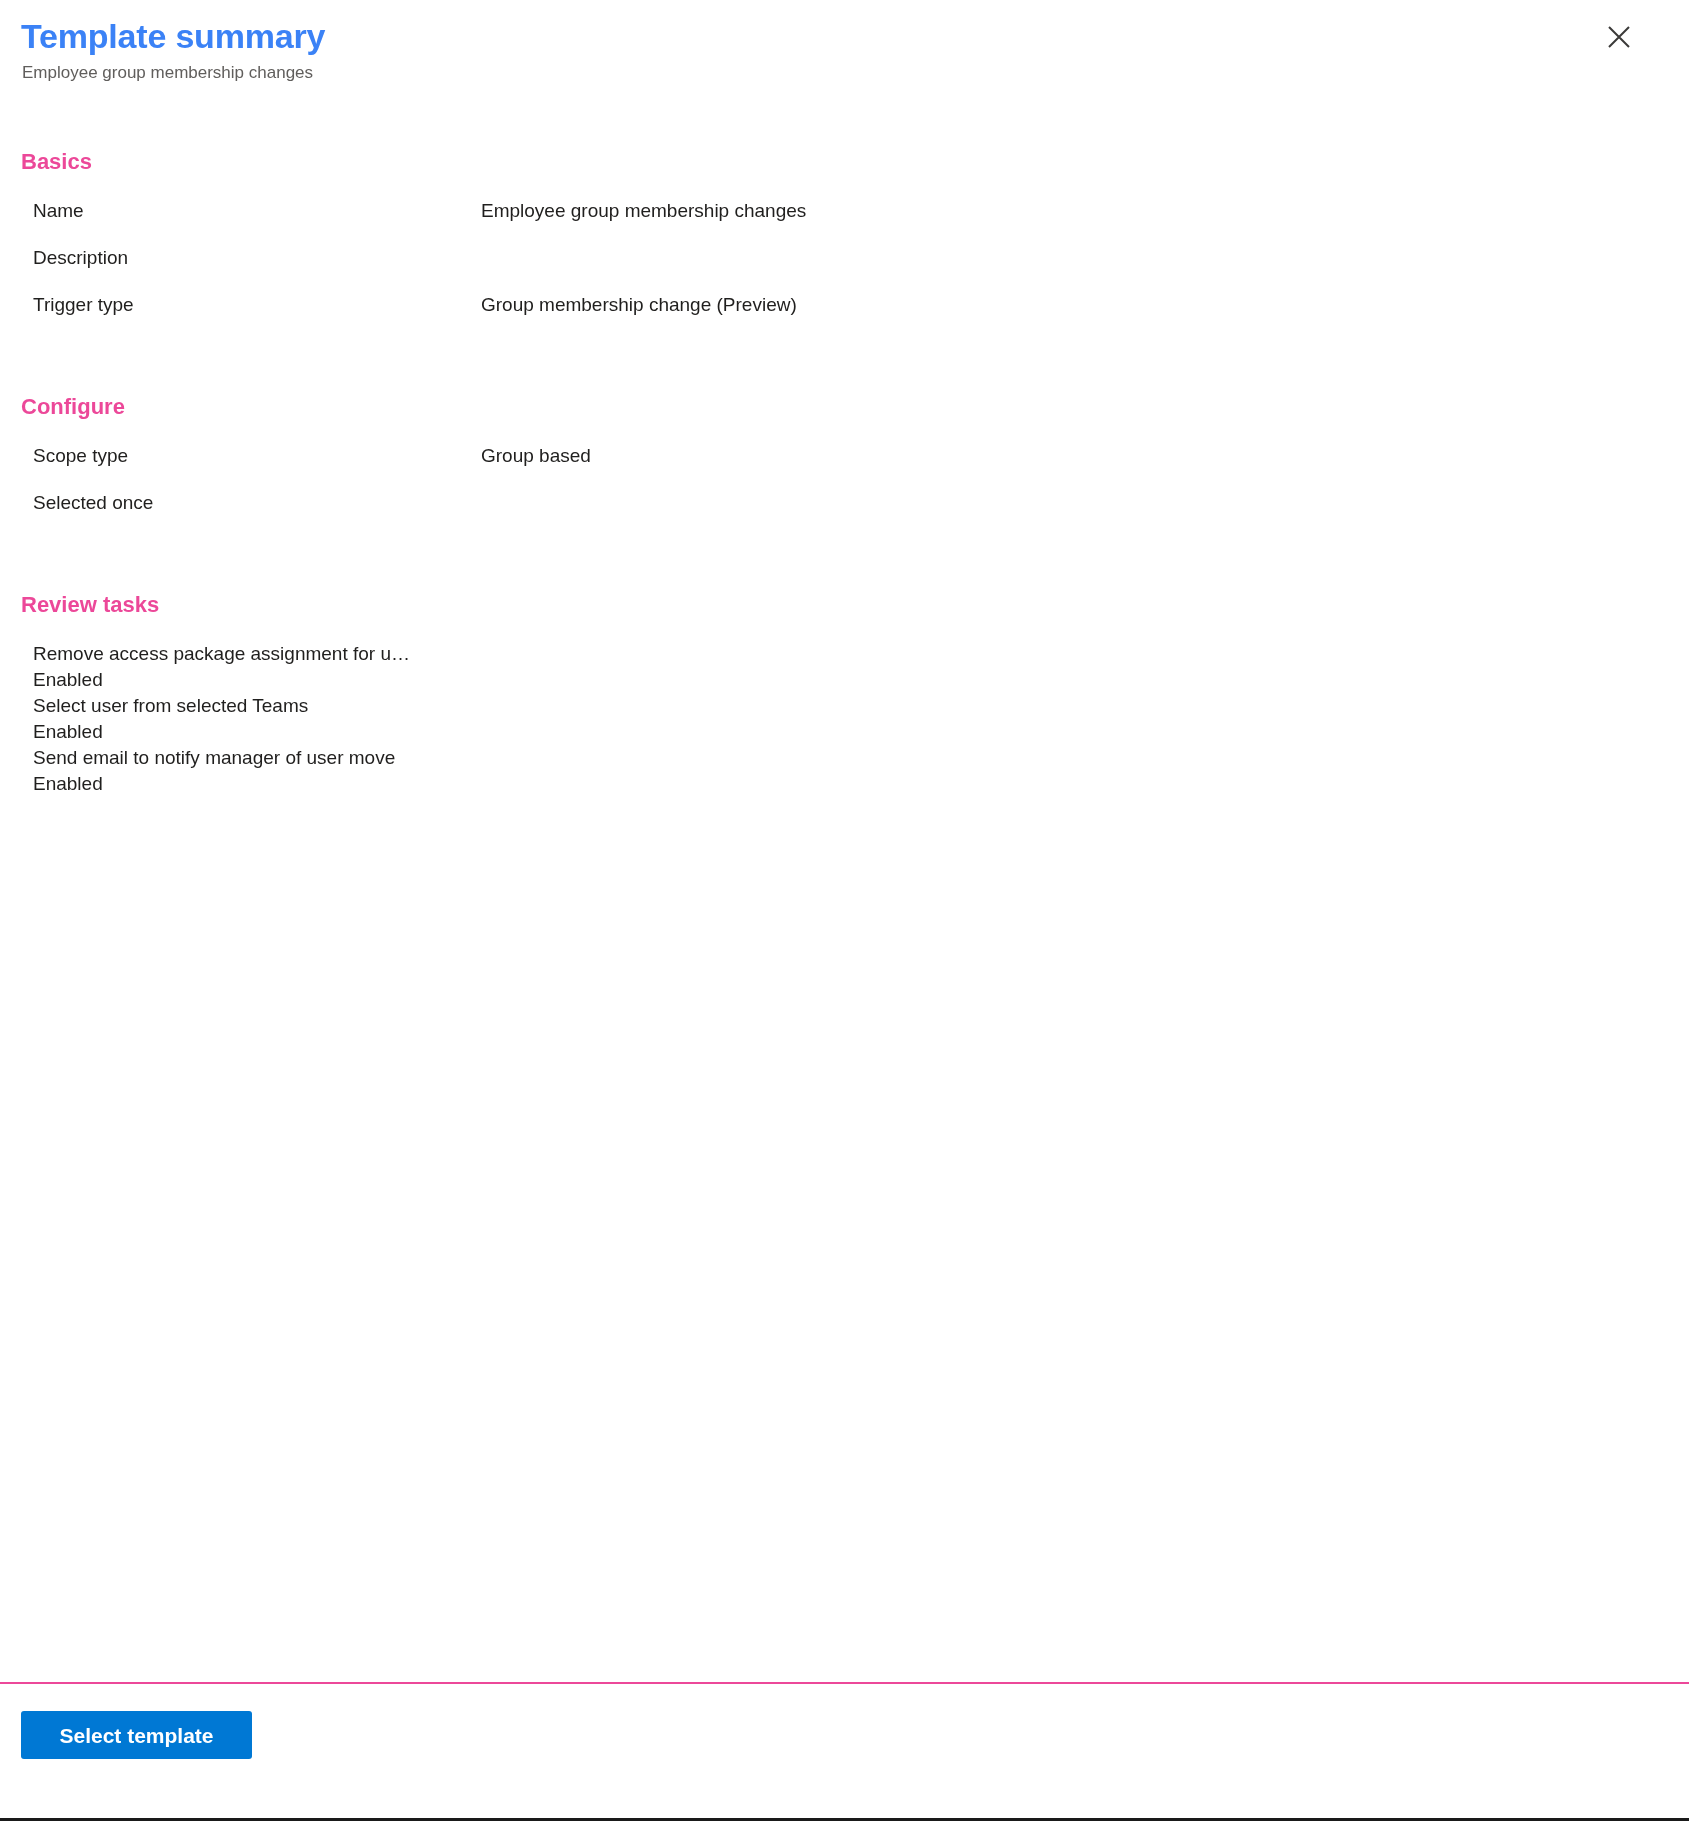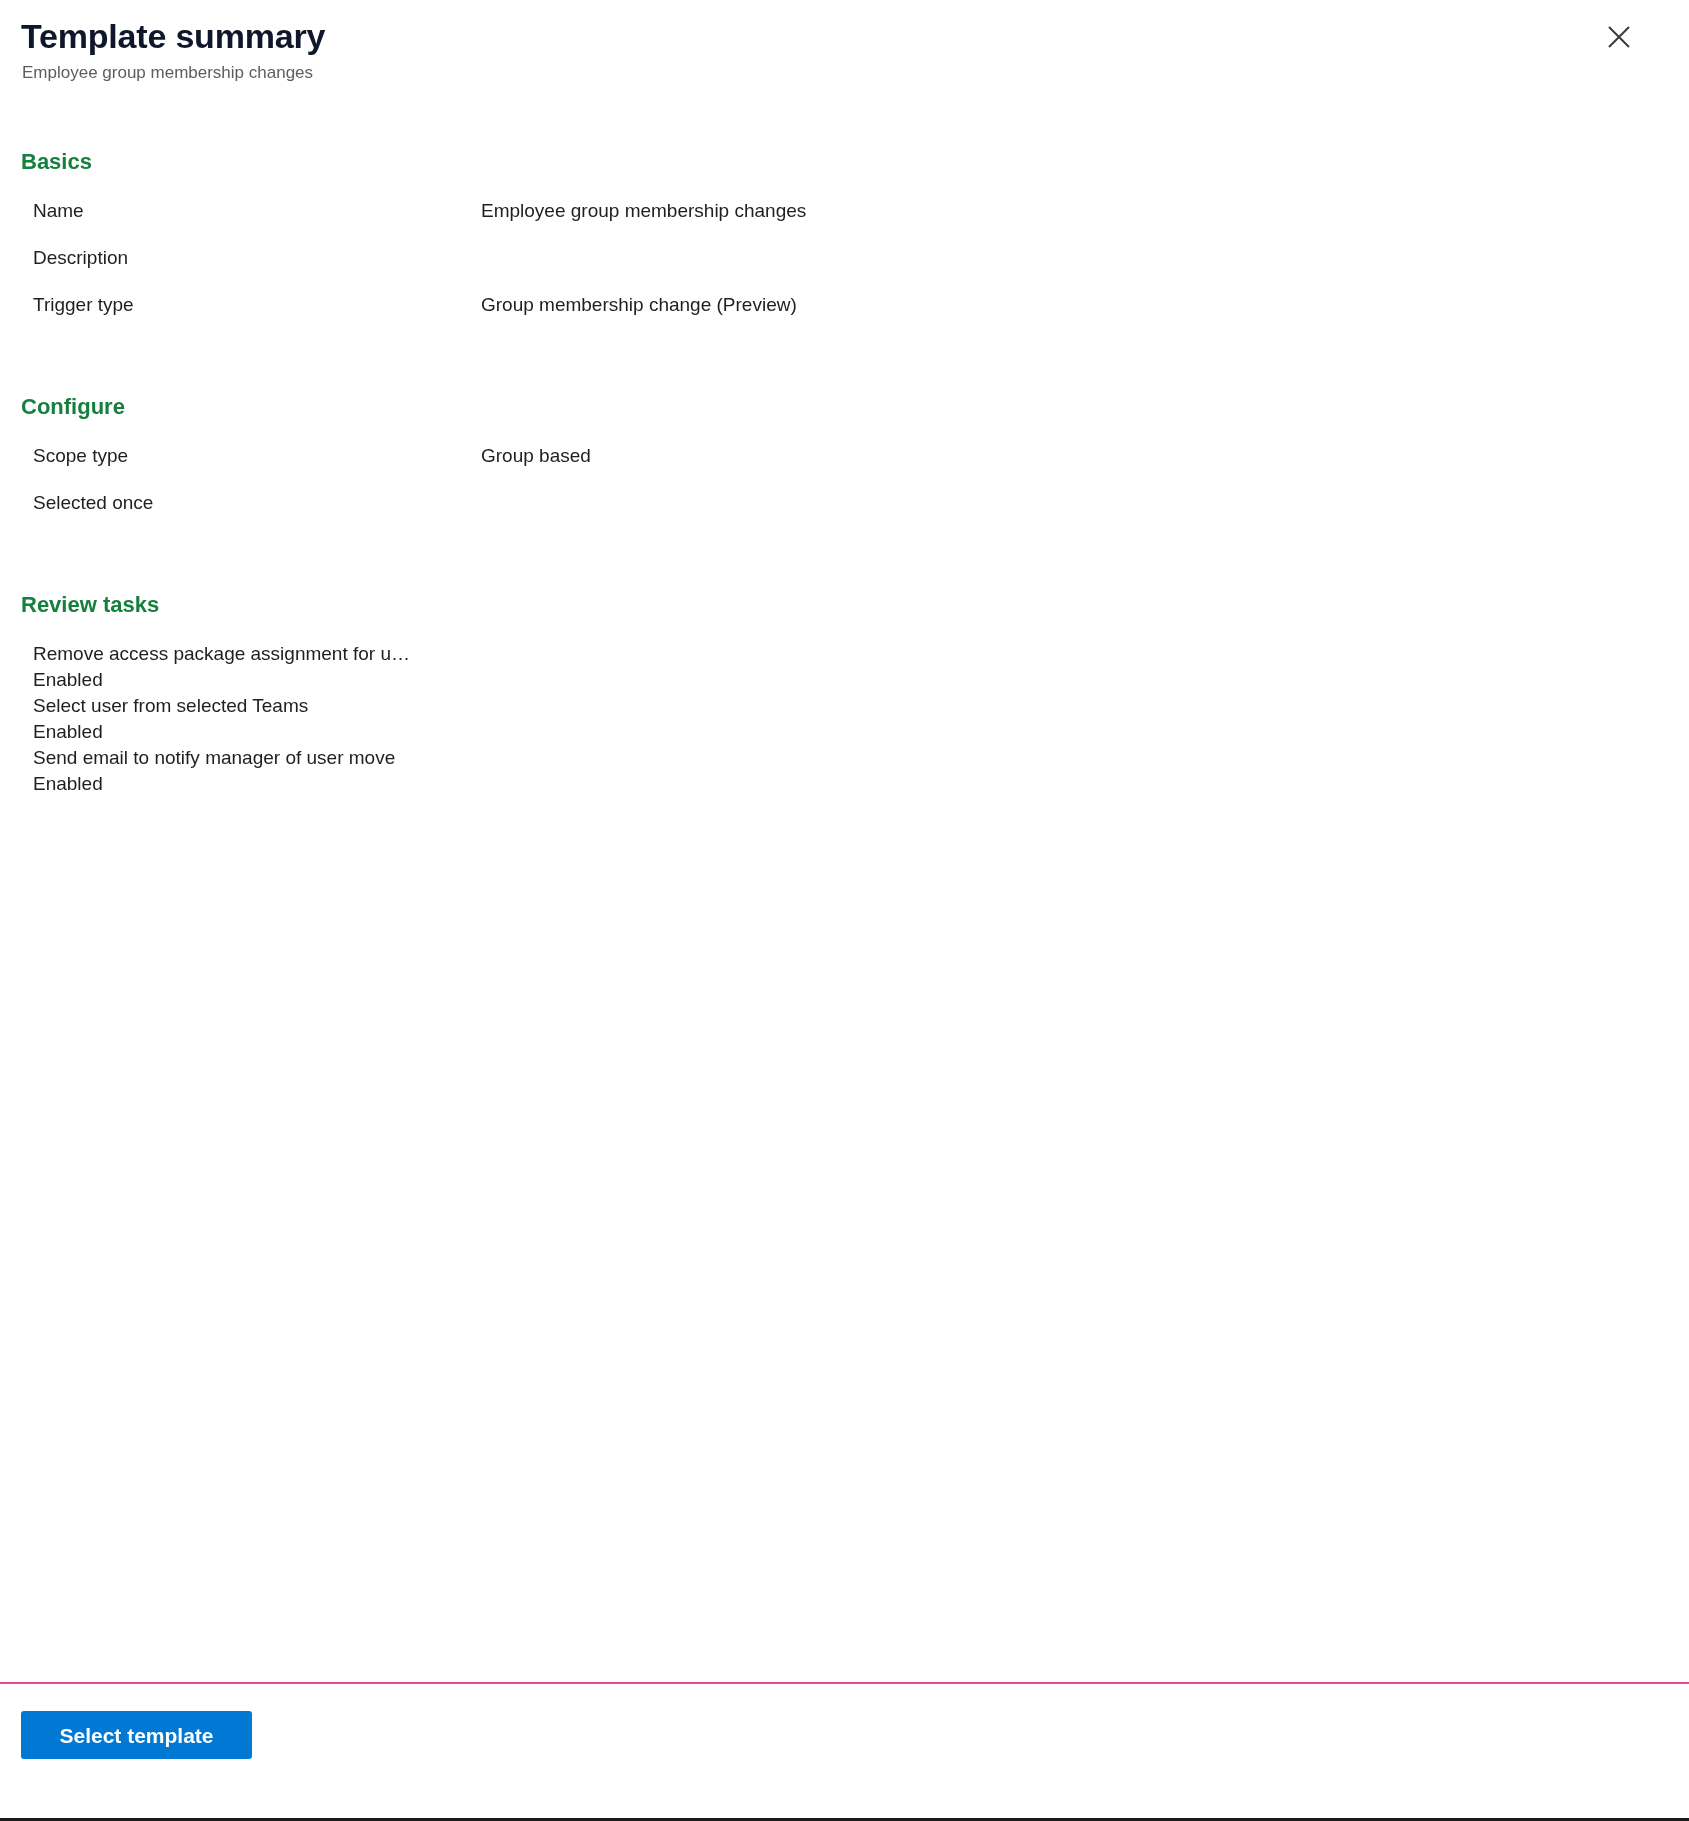--- a/index.html
+++ b/index.html
@@ -29,21 +29,21 @@
   .header {
     position: relative;
     padding: 14px 24px 0 21px;
     flex: 0 0 auto;
   }
   .header-title {
     font-size: 34px;
     font-weight: 600;
     line-height: 44px;
     letter-spacing: -0.2px;
-    color: #0f172a;
+    color: #3b82f6;
     margin: 0;
   }
   .header-subtitle {
     font-size: 17px;
     line-height: 26px;
     color: #605e5c;
     margin: 2px 0 0 1px;
   }
   .close-button {
     position: absolute;
@@ -69,21 +69,21 @@
     padding: 0 24px 0 21px;
     overflow: hidden;
   }
 
   .section {
     margin-top: 0;
   }
   .section-title {
     font-size: 22px;
     font-weight: 600;
-    color: #15803d;
+    color: #ec4899;
     line-height: 28px;
     margin: 0;
   }
   .section-basics    { padding-top: 62px; }
   .section-configure { padding-top: 54px; }
   .section-review    { padding-top: 54px; }
 
   .rows {
     margin-top: 22px;
   }

